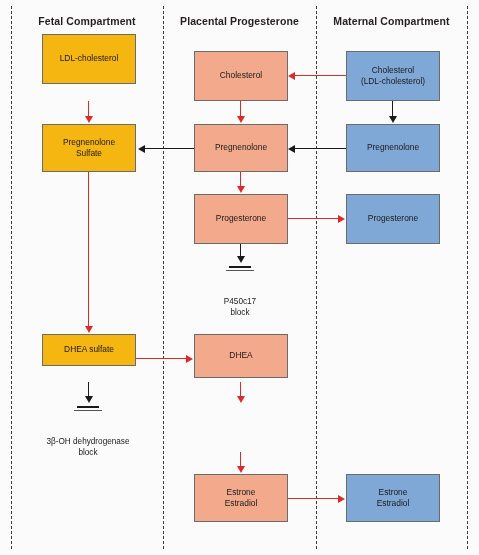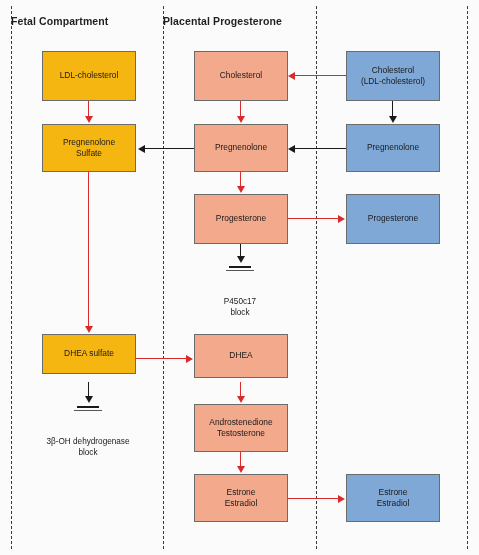--- a/index.html
+++ b/index.html
@@ -10,21 +10,21 @@
     font-family:"Liberation Sans","DejaVu Sans",sans-serif;
     overflow:hidden;
   }
   .divider{
     position:absolute;top:6px;height:543px;width:0;
     border-left:1px dashed #3a3a3a;
   }
   .col-title{
     position:absolute;
     font-size:10.5px;font-weight:bold;color:#231f20;
-    text-align:left;letter-spacing:.1px;
+    text-align:center;letter-spacing:.1px;
     white-space:nowrap;
   }
   .node{
     position:absolute;
     box-sizing:border-box;
     border:1px solid #6b6b6b;
     display:flex;align-items:center;justify-content:center;
     text-align:center;
     font-size:8.4px;color:#1a1a1a;
     line-height:1.32;
@@ -63,31 +63,32 @@
 
 <div id="canvas">
 
   <div class="divider" style="left:11px"></div>
   <div class="divider" style="left:163px"></div>
   <div class="divider" style="left:316px"></div>
   <div class="divider" style="left:467px"></div>
 
   <div class="col-title" style="left:11px;  top:15px; width:152px;">Fetal Compartment</div>
   <div class="col-title" style="left:163px; top:15px; width:153px;">Placental Progesterone</div>
+  <div class="col-title" style="left:316px; top:15px; width:151px;">Maternal Compartment</div>
 
-  <div class="node orange" style="left:42px; top:51px; width:94px; height:50px;">
+  <div class="node orange" style="left:42px; top:34px; width:94px; height:50px;">
     <span>LDL-cholesterol</span>
   </div>
 
   <div class="node orange" style="left:42px; top:124px; width:94px; height:48px;">
     <span>Pregnenolone
 Sulfate</span>
   </div>
 
-  <div class="node orange" style="left:42px; top:334px; width:94px; height:40px;">
+  <div class="node orange" style="left:42px; top:334px; width:94px; height:32px;">
     <span>DHEA sulfate</span>
   </div>
 
   <div class="vline red" style="left:88px; top:101px; height:16px;"></div>
   <div class="arrow down red" style="left:84.5px; top:116px;"></div>
 
   <div class="vline red" style="left:88px; top:172px; height:154px;"></div>
   <div class="arrow down red" style="left:84.5px; top:326px;"></div>
 
   <div class="vline blk" style="left:88px; top:382px; height:18px;"></div>
@@ -109,24 +110,20 @@
   </div>
 
   <div class="node salmon" style="left:194px; top:194px; width:94px; height:50px;">
     <span>Progesterone</span>
   </div>
 
   <div class="node salmon" style="left:194px; top:334px; width:94px; height:44px;">
     <span>DHEA</span>
   </div>
 
-  <div class="node salmon" style="left:194px; top:404px; width:94px; height:48px;">
-    <span>Androstenedione
-Testosterone</span>
-  </div>
 
   <div class="node salmon" style="left:194px; top:474px; width:94px; height:48px;">
     <span>Estrone
 Estradiol</span>
   </div>
 
   <div class="vline red" style="left:240px; top:101px; height:16px;"></div>
   <div class="arrow down red" style="left:236.5px; top:116px;"></div>
 
   <div class="vline red" style="left:240px; top:172px; height:14px;"></div>

